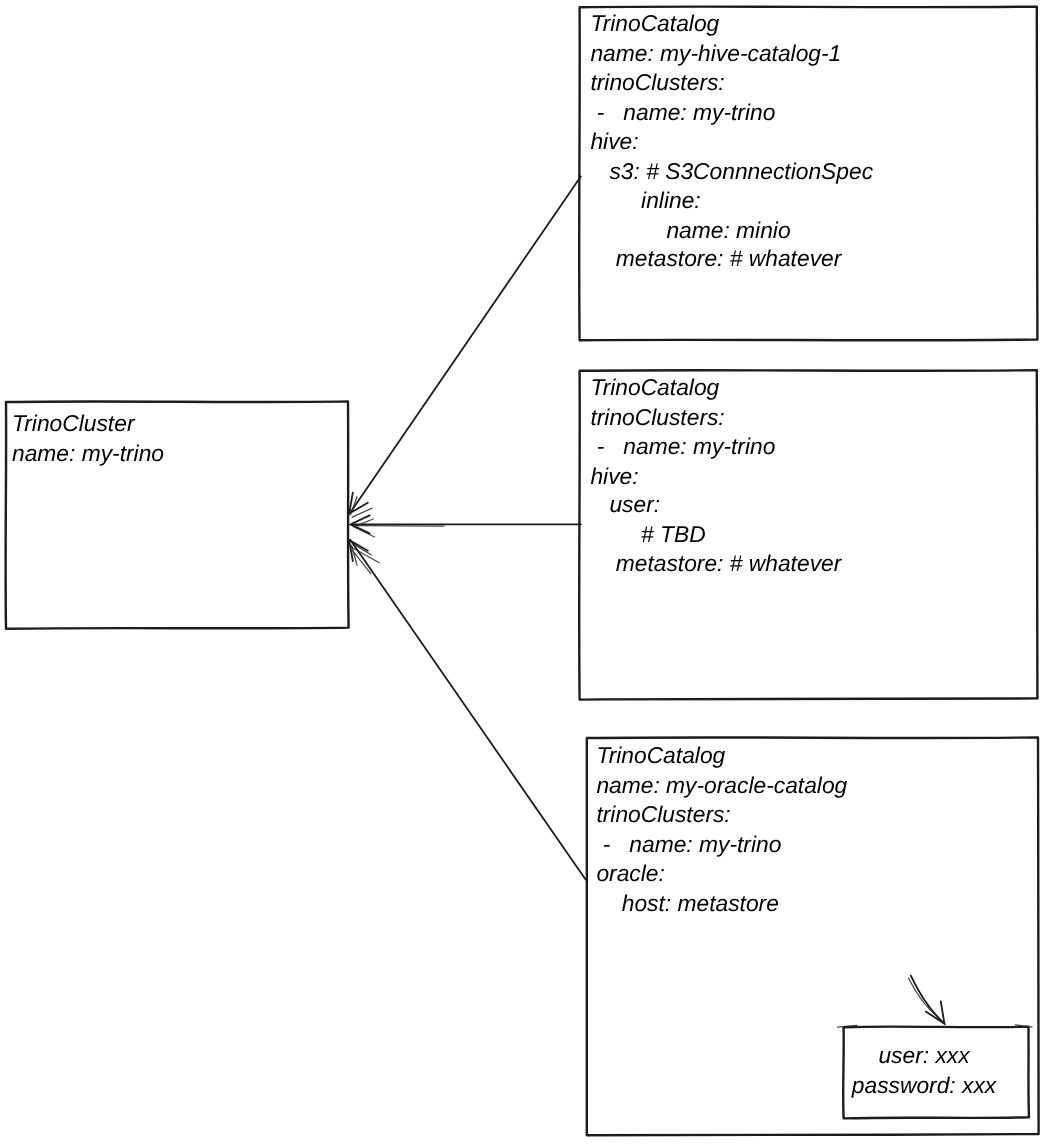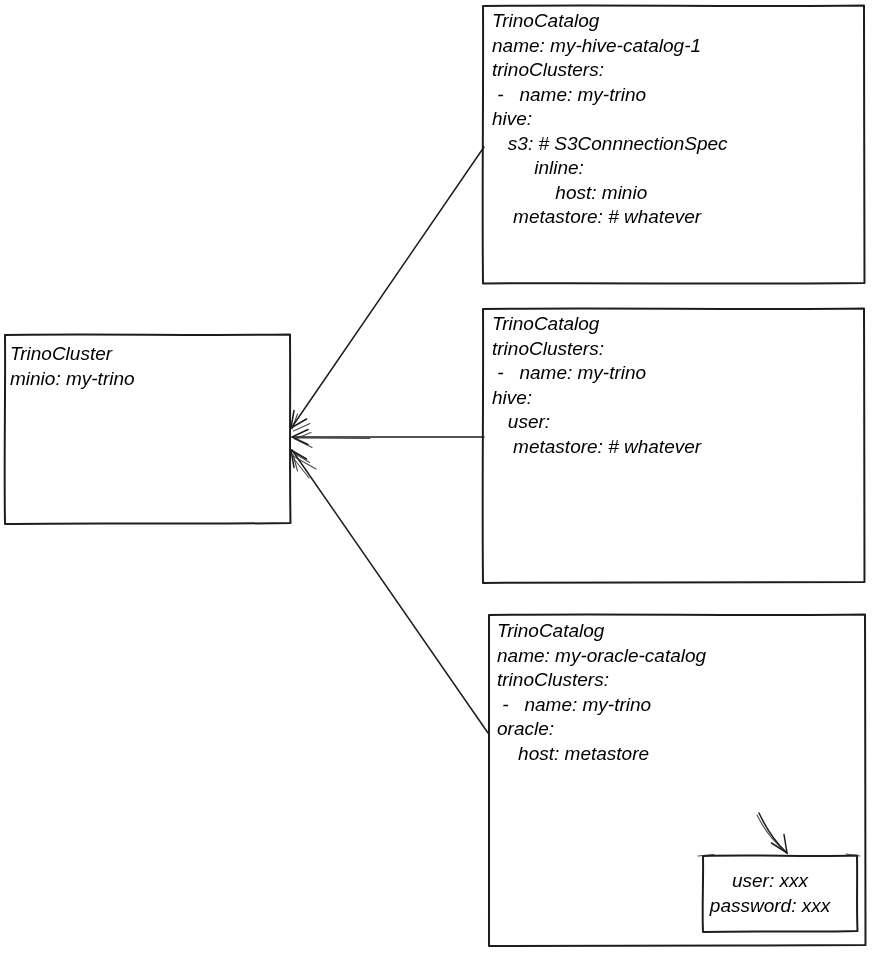--- a/index.html
+++ b/index.html
@@ -97,41 +97,42 @@
 
     <g>
       <path class="wire" d="M 759 813 C 766 828, 776 843, 787 853"></path>
       <path class="wire2" d="M 757 815 C 764 829, 772 840, 782 848"></path>
       <path class="wire" d="M 771.5 843 L 787 853 L 784 834.5"></path>
     </g>
   </svg>
 
   <div class="node" id="node-cluster">
     <div class="ln">TrinoCluster</div>
-    <div class="ln">minio: my-trino</div>
+    <div class="ln">name: my-trino</div>
   </div>
 
   <div class="node" id="node-catalog1">
     <div class="ln">TrinoCatalog</div>
     <div class="ln">name: my-hive-catalog-1</div>
     <div class="ln">trinoClusters:</div>
     <div class="ln"> -   name: my-trino</div>
     <div class="ln">hive:</div>
     <div class="ln">   s3: # S3ConnnectionSpec</div>
     <div class="ln">        inline:</div>
-    <div class="ln">            host: minio</div>
+    <div class="ln">            name: minio</div>
     <div class="ln">    metastore: # whatever</div>
   </div>
 
   <div class="node" id="node-catalog2">
     <div class="ln">TrinoCatalog</div>
     <div class="ln">trinoClusters:</div>
     <div class="ln"> -   name: my-trino</div>
     <div class="ln">hive:</div>
     <div class="ln">   user:</div>
+    <div class="ln">        # TBD</div>
     <div class="ln">    metastore: # whatever</div>
   </div>
 
   <div class="node" id="node-catalog3">
     <div class="ln">TrinoCatalog</div>
     <div class="ln">name: my-oracle-catalog</div>
     <div class="ln">trinoClusters:</div>
     <div class="ln"> -   name: my-trino</div>
     <div class="ln">oracle:</div>
     <div class="ln">    host: metastore</div>

